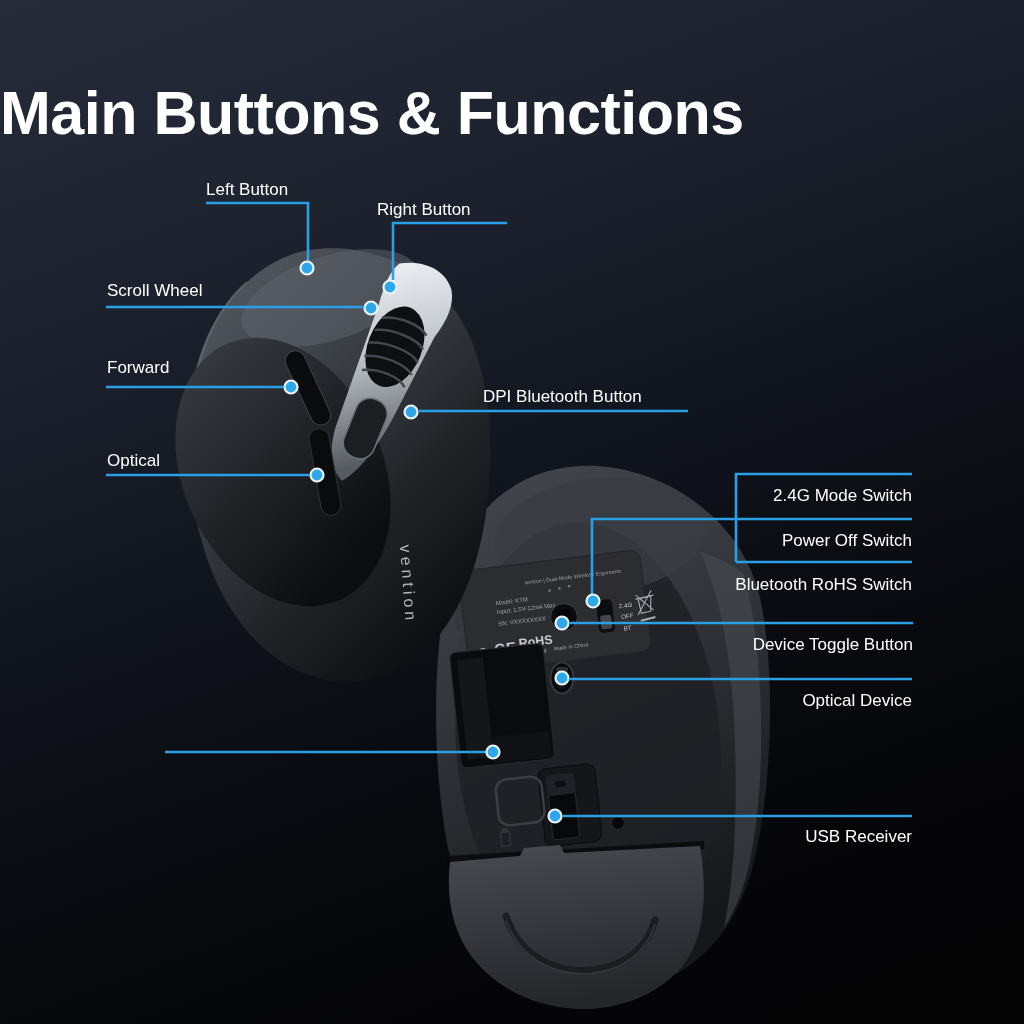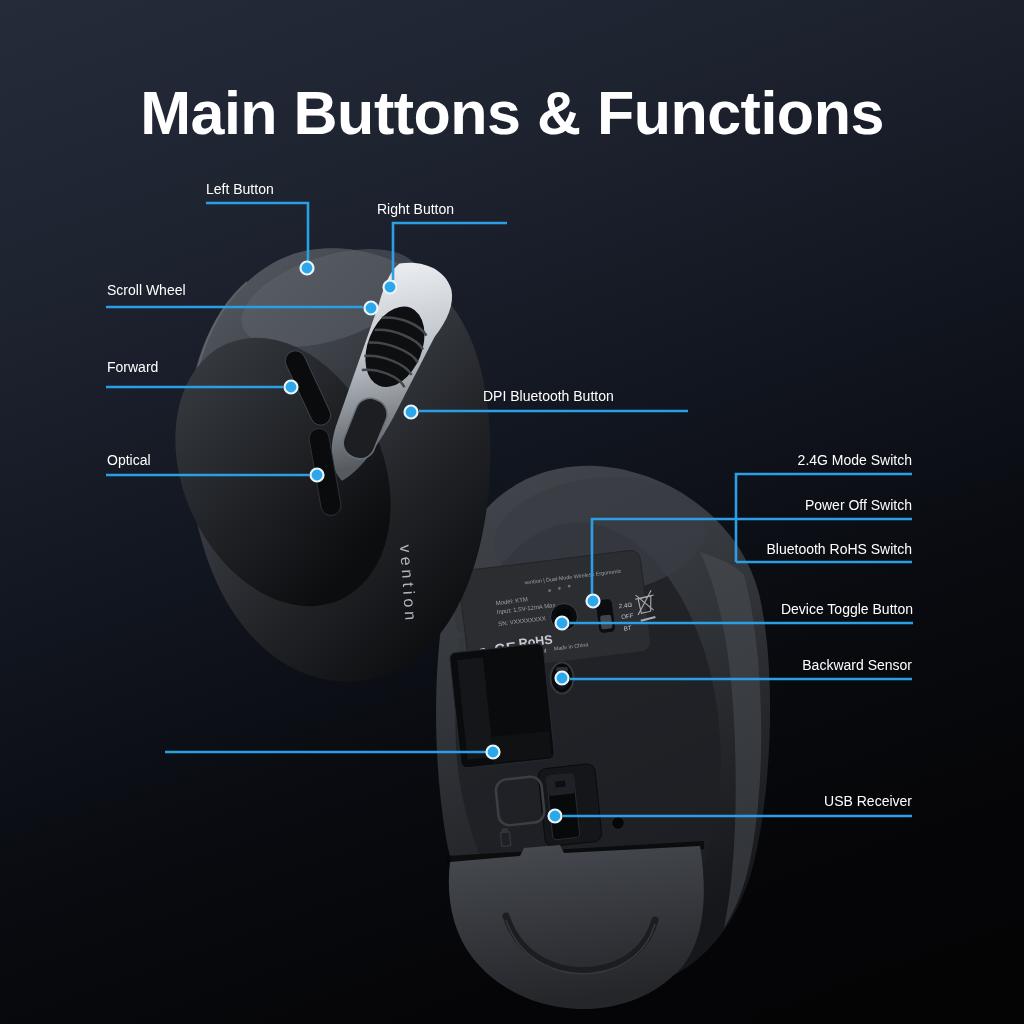--- a/index.html
+++ b/index.html
@@ -3,28 +3,28 @@
 <meta charset="utf-8">
 <style>
   html,body{margin:0;padding:0;background:#000;}
   .stage{
     position:relative;width:1024px;height:1024px;overflow:hidden;
     background:linear-gradient(160deg,#262b3a 0%,#1e2330 22%,#121620 45%,#090b10 65%,#050507 85%,#040405 100%);
     font-family:"Liberation Sans","DejaVu Sans",sans-serif;color:#fff;
   }
   .stage svg{position:absolute;left:0;top:0;}
   h1.title{
-    position:absolute;top:78px;left:0;width:1024px;margin:0;text-align:center;
+    position:absolute;top:78px;left:0;width:1024px;margin:0;
     font-size:61px;font-weight:700;letter-spacing:-0.5px;color:#ffffff;z-index:5;
   }
   .lbl{
-    position:absolute;z-index:6;font-size:14px;line-height:21px;font-weight:400;
+    position:absolute;z-index:6;font-size:17px;line-height:21px;font-weight:400;
     color:#ffffff;white-space:nowrap;
   }
-  .lbl.r{text-align:center;}
+  .lbl.r{text-align:center;margin-top:35px;}
 </style>
 </head>
 <body>
 
 <div class="stage">
 
   <h1 class="title">Main Buttons &amp; Functions</h1>
 
   <svg width="1024" height="1024" viewBox="0 0 1024 1024">
     <defs>
@@ -201,16 +201,16 @@
   <div class="lbl" style="left:206px;top:179px">Left Button</div>
   <div class="lbl" style="left:377px;top:199px">Right Button</div>
   <div class="lbl" style="left:107px;top:280px">Scroll Wheel</div>
   <div class="lbl" style="left:107px;top:357px">Forward</div>
   <div class="lbl" style="left:107px;top:450px">Optical</div>
   <div class="lbl" style="left:483px;top:386px">DPI Bluetooth Button</div>
   <div class="lbl r" style="right:112px;top:450px">2.4G Mode Switch</div>
   <div class="lbl r" style="right:112px;top:495px">Power Off Switch</div>
   <div class="lbl r" style="right:112px;top:539px">Bluetooth RoHS Switch</div>
   <div class="lbl r" style="right:111px;top:599px">Device Toggle Button</div>
-  <div class="lbl r" style="right:112px;top:655px">Backward Sensor</div>
+  <div class="lbl r" style="right:112px;top:655px">Optical Device</div>
   <div class="lbl r" style="right:112px;top:791px">USB Receiver</div>
 
 </div>
 
 </body></html>

